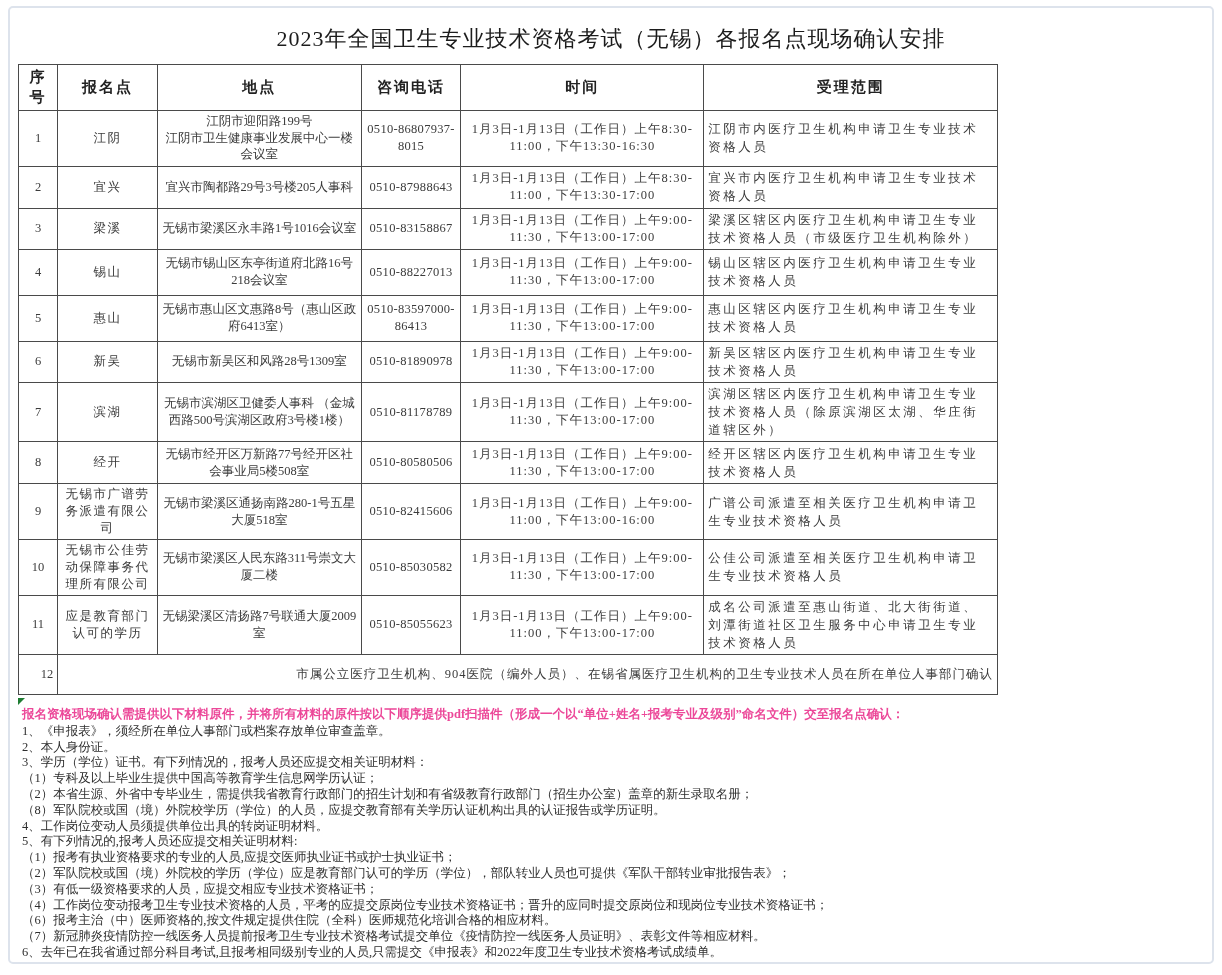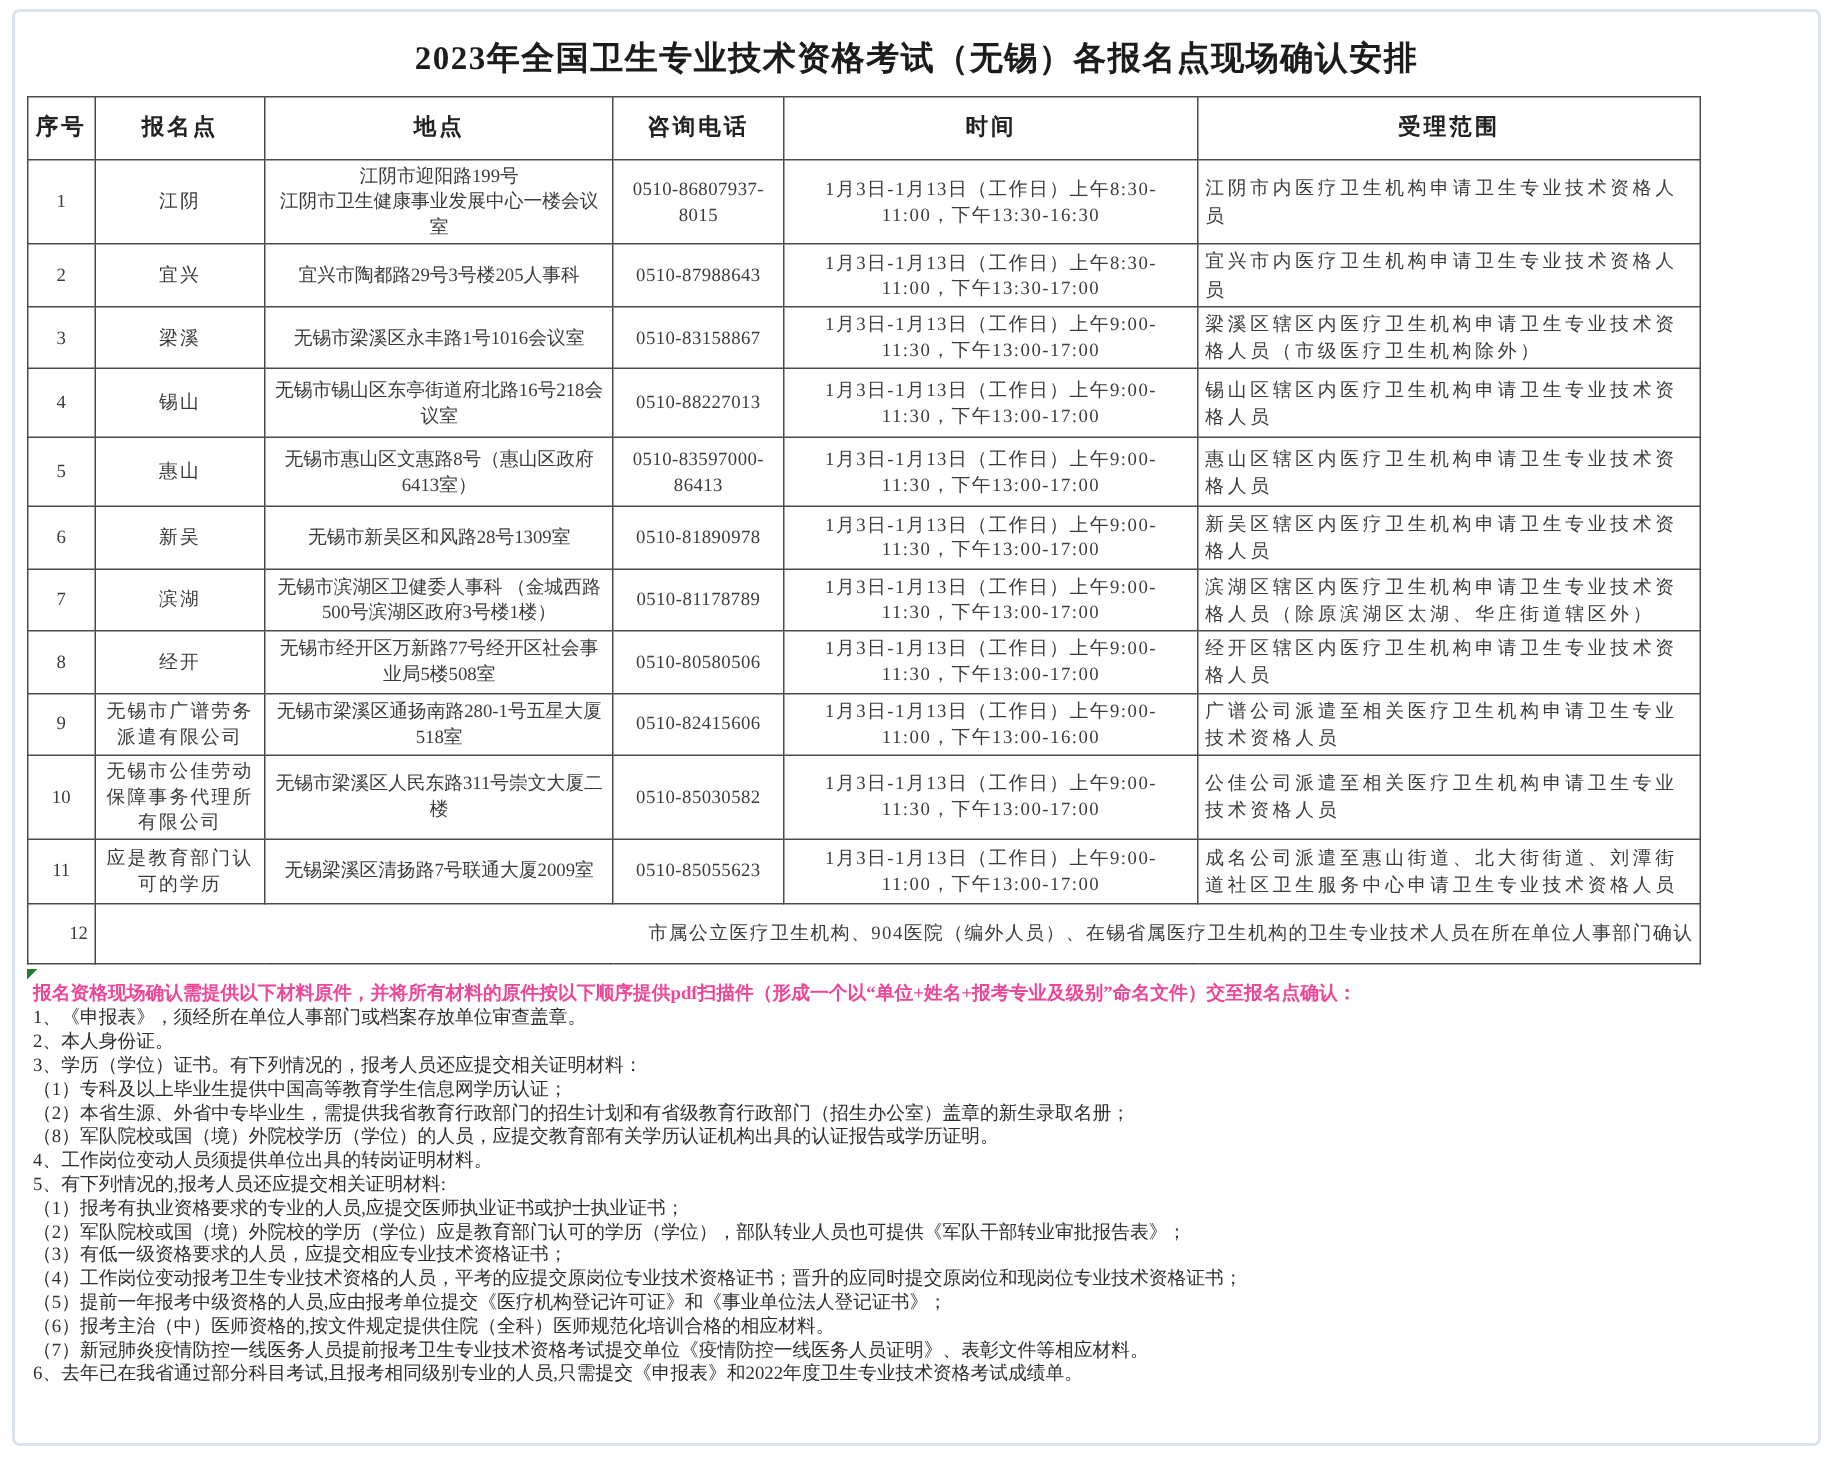--- a/index.html
+++ b/index.html
@@ -15,27 +15,27 @@
     width:1206px; height:958px;
     border:2px solid #dde3ec;
     border-radius:5px;
     background:#ffffff;
     padding:4px 8px 10px 8px;
     overflow:hidden;
   }
   .doc-title {
     text-align:center;
     font-size:22px;
-    font-weight:bold;
+    font-weight:normal;
     color:#1c1c1c;
     padding:12px 0 10px 0;
     letter-spacing:1px;
   }
   table.main {
-    width:1116px;
+    width:980px;
     border-collapse:collapse;
     table-layout:fixed;
     font-size:12.5px;
     line-height:1.35;
     color:#3b3b3b;
   }
   table.main th, table.main td {
     border:1px solid #4a4a4a;
     padding:2px 4px;
     vertical-align:middle;
@@ -213,19 +213,18 @@
     <p>3、学历（学位）证书。有下列情况的，报考人员还应提交相关证明材料：</p>
     <p>（1）专科及以上毕业生提供中国高等教育学生信息网学历认证；</p>
     <p>（2）本省生源、外省中专毕业生，需提供我省教育行政部门的招生计划和有省级教育行政部门（招生办公室）盖章的新生录取名册；</p>
     <p>（8）军队院校或国（境）外院校学历（学位）的人员，应提交教育部有关学历认证机构出具的认证报告或学历证明。</p>
     <p>4、工作岗位变动人员须提供单位出具的转岗证明材料。</p>
     <p>5、有下列情况的,报考人员还应提交相关证明材料:</p>
     <p>（1）报考有执业资格要求的专业的人员,应提交医师执业证书或护士执业证书；</p>
     <p>（2）军队院校或国（境）外院校的学历（学位）应是教育部门认可的学历（学位），部队转业人员也可提供《军队干部转业审批报告表》；</p>
     <p>（3）有低一级资格要求的人员，应提交相应专业技术资格证书；</p>
     <p>（4）工作岗位变动报考卫生专业技术资格的人员，平考的应提交原岗位专业技术资格证书；晋升的应同时提交原岗位和现岗位专业技术资格证书；</p>
-    <p>（5）提前一年报考中级资格的人员,应由报考单位提交《医疗机构登记许可证》和《事业单位法人登记证书》；</p>
     <p>（6）报考主治（中）医师资格的,按文件规定提供住院（全科）医师规范化培训合格的相应材料。</p>
     <p>（7）新冠肺炎疫情防控一线医务人员提前报考卫生专业技术资格考试提交单位《疫情防控一线医务人员证明》、表彰文件等相应材料。</p>
     <p>6、去年已在我省通过部分科目考试,且报考相同级别专业的人员,只需提交《申报表》和2022年度卫生专业技术资格考试成绩单。</p>
   </div>
 
 </div>
 
 </body></html>

